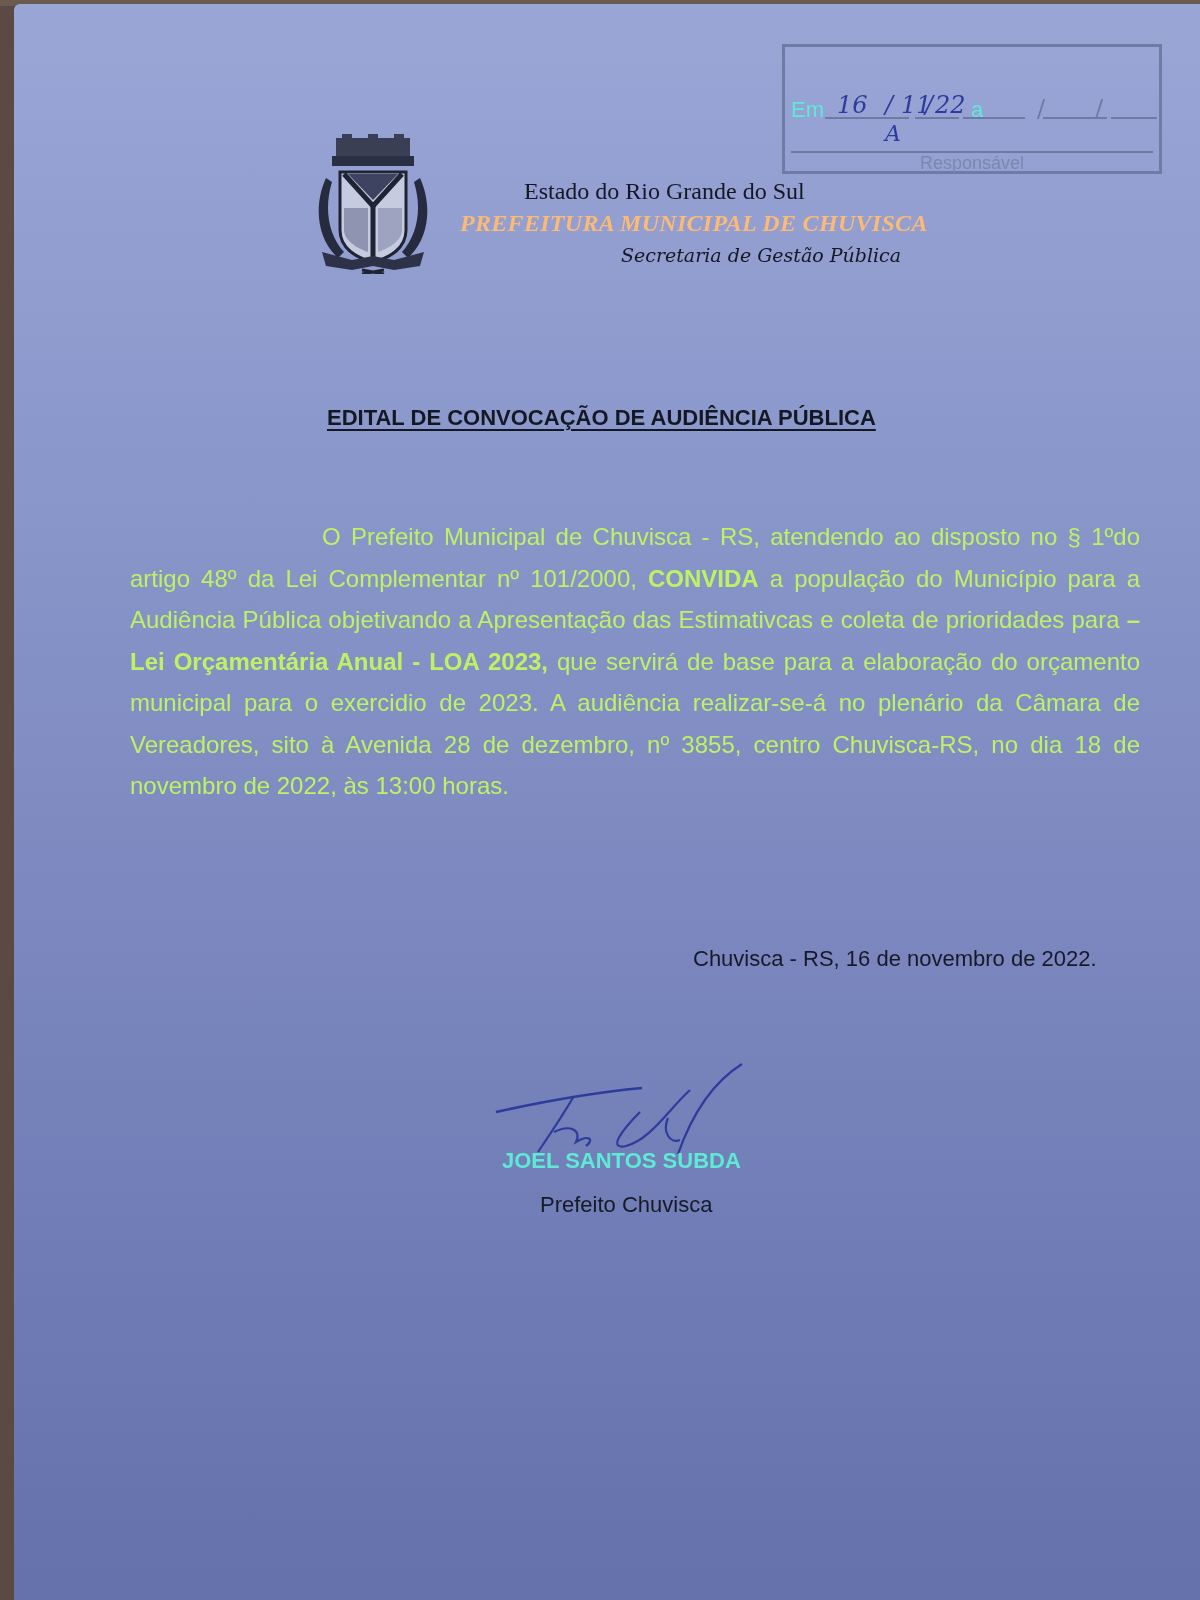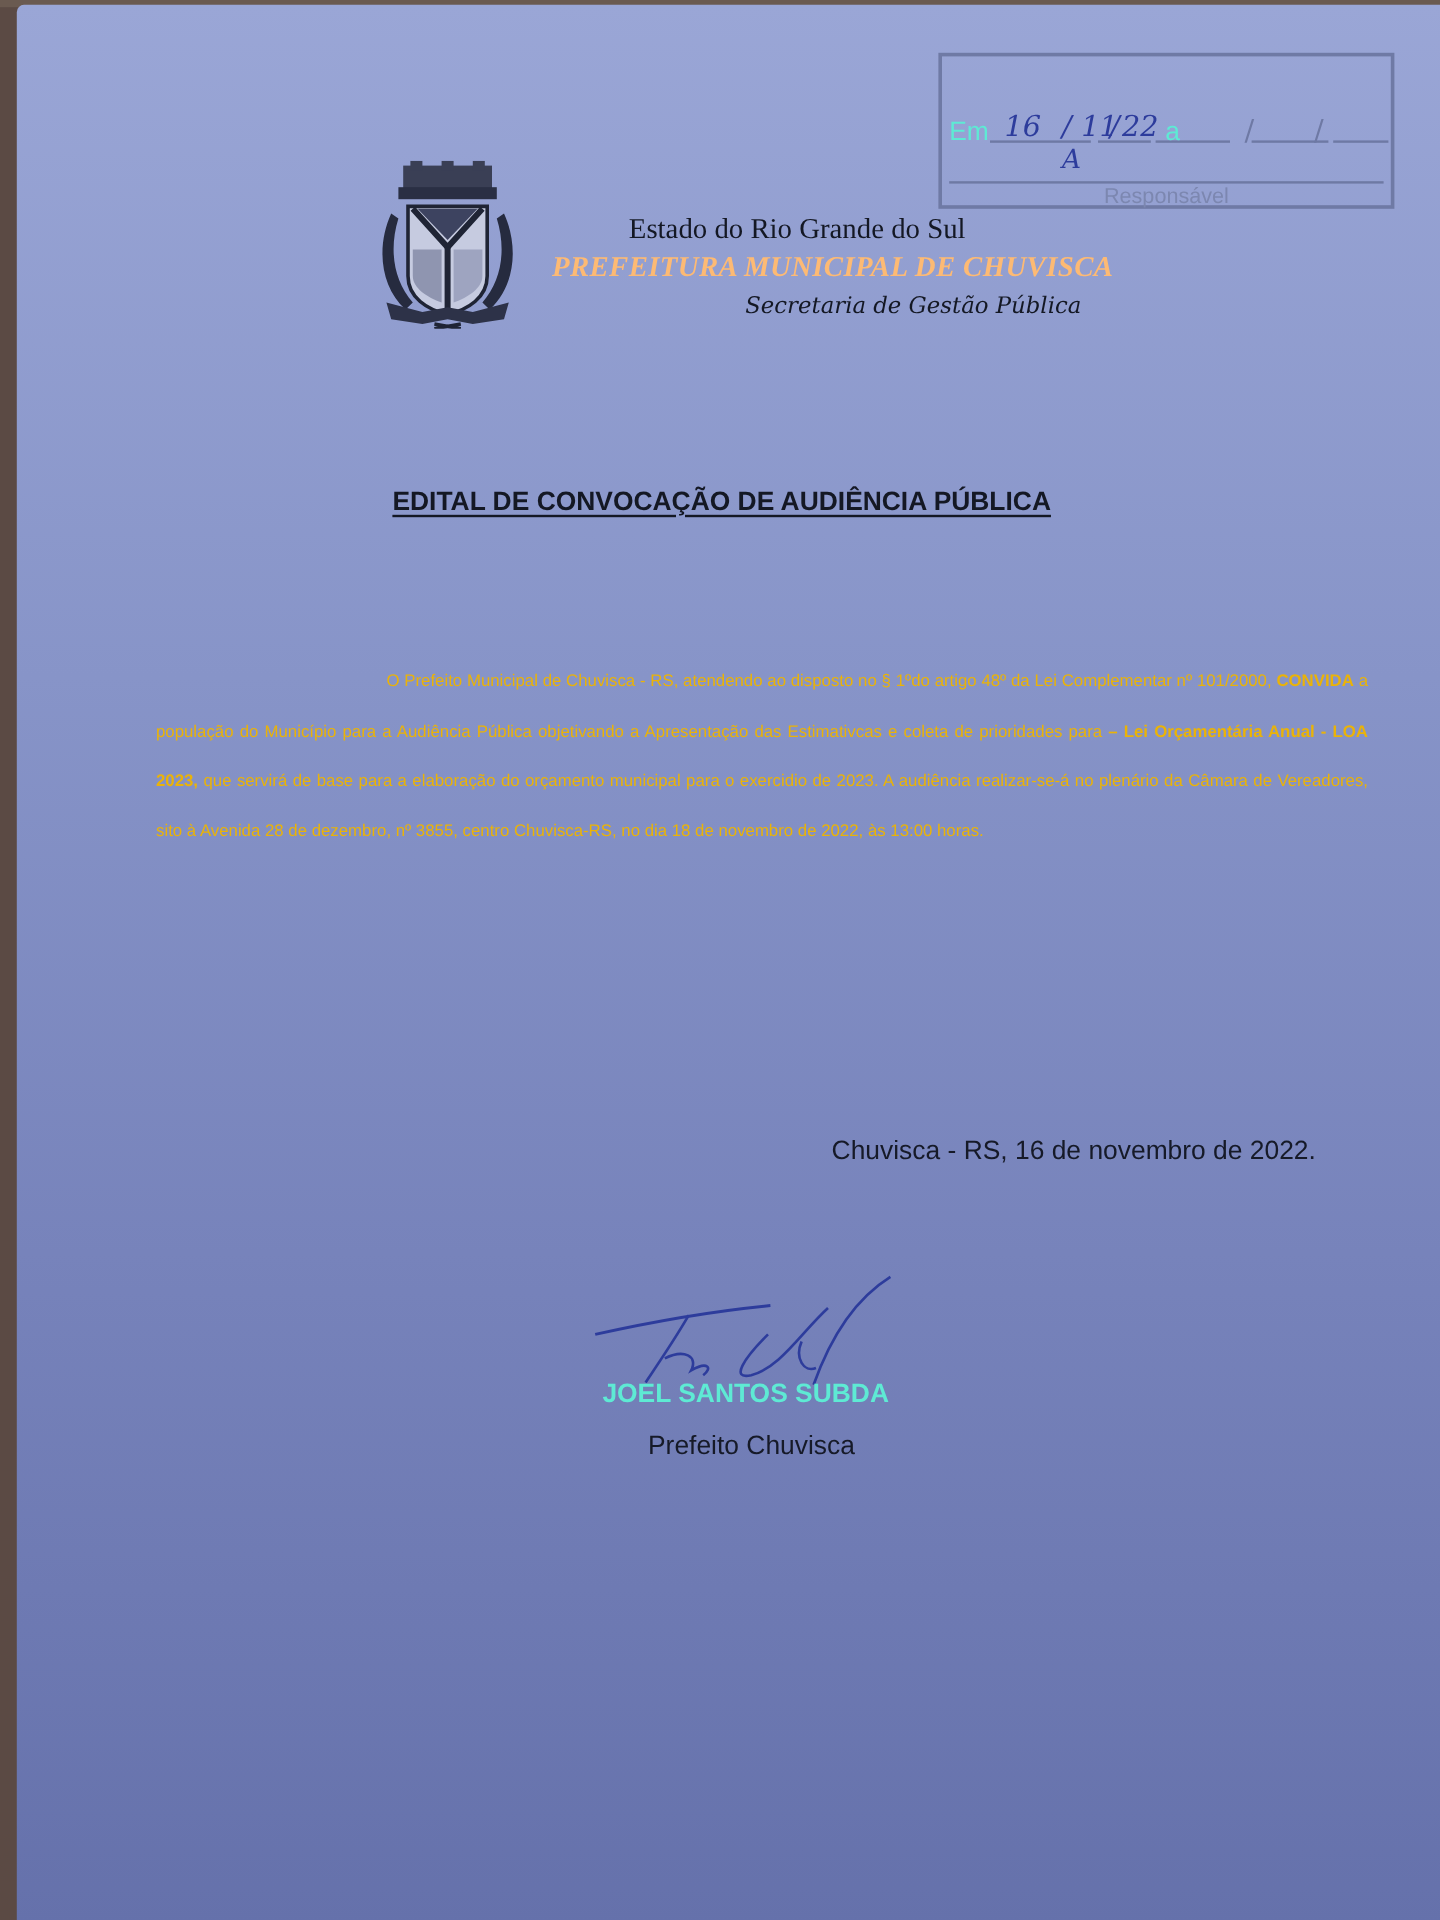--- a/index.html
+++ b/index.html
@@ -61,22 +61,22 @@
     }
 
     
     .doc-title {
       position: absolute; left: 327px; top: 405px; font-size: 22px; font-weight: bold;
       color: #141824; text-decoration: underline; text-underline-offset: 4px;
     }
 
     
     .body-text {
-      position: absolute; left: 130px; top: 547px; width: 1010px;
-      font-size: 14px; line-height: 41.5px; color: #eab308; text-align: justify;
+      position: absolute; left: 130px; top: 516px; width: 1010px;
+      font-size: 24px; line-height: 41.5px; color: #bef264; text-align: justify;
     }
     .body-text .indent { display: inline-block; width: 192px; }
     .body-text b { font-weight: bold; }
 
     .place-date {
       position: absolute; left: 693px; top: 946px; font-size: 22px; color: #161a28;
     }
 
     
     .signature { position: absolute; left: 490px; top: 1060px; width: 270px; height: 110px; }

